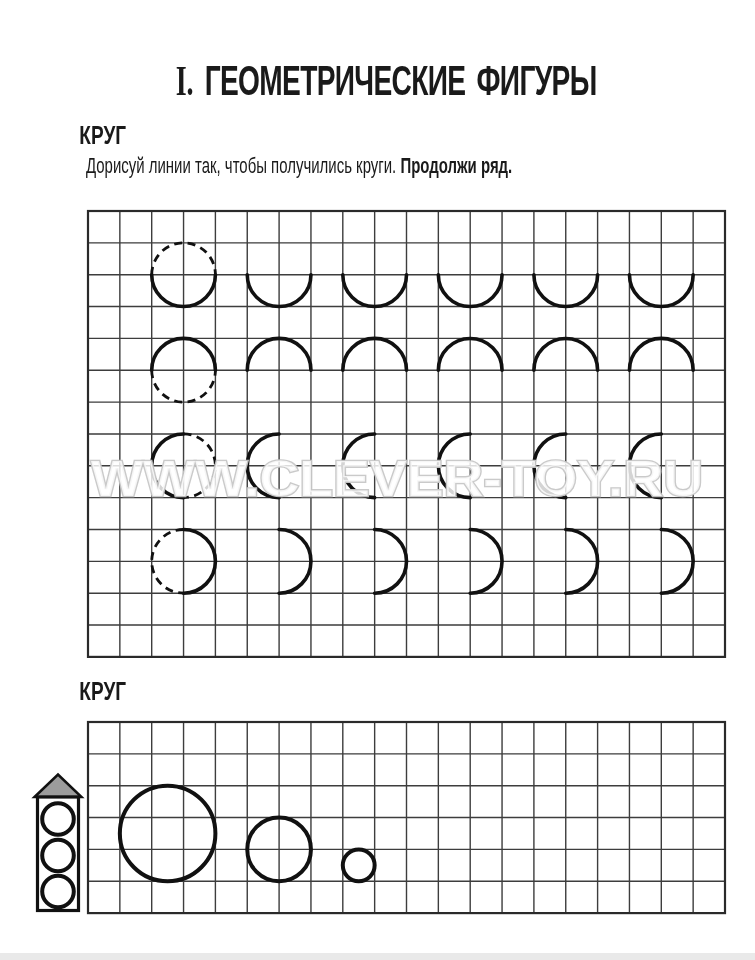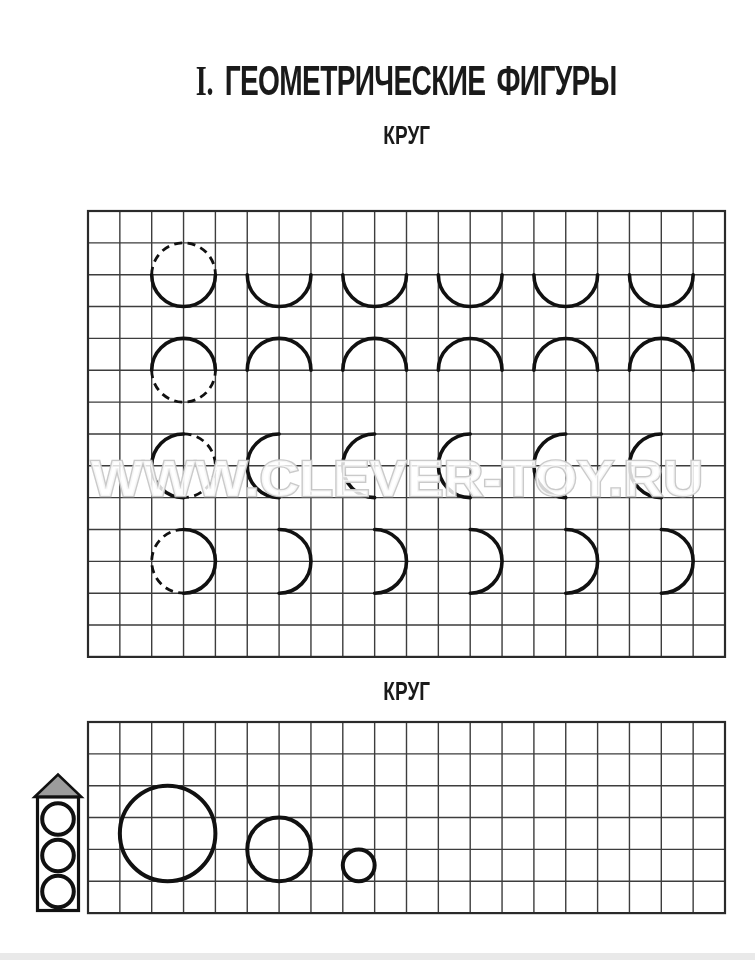--- a/index.html
+++ b/index.html
@@ -1,18 +1,18 @@
 <!DOCTYPE html>
 <html><head>
 <meta charset="utf-8">
 <style>
   html,body{margin:0;padding:0;background:#ffffff;}
   .page{position:relative;width:755px;height:960px;background:#ffffff;overflow:hidden;
         font-family:"Liberation Sans", sans-serif;color:#1a1a1a;}
-  .center-row{position:absolute;left:88px;width:637px;display:flex;justify-content:center;}
+  .center-row{position:absolute;left:72px;width:637px;display:flex;justify-content:flex-start;}
   .title-row{top:60px;}
   .title{font-weight:bold;font-size:42px;line-height:1;white-space:pre;letter-spacing:-1px;
          word-spacing:6px;transform:scaleX(0.67);transform-origin:center top;display:inline-block;}
   .title .rnum{font-family:"Liberation Serif", serif;font-weight:bold;letter-spacing:0;}
   .krug{font-weight:bold;font-size:25px;line-height:1;transform:scaleX(0.76);transform-origin:center top;
         display:inline-block;}
   .krug1-row{top:123px;}
   .krug2-row{top:679px;}
   .instr-row{position:absolute;left:86px;top:153px;width:660px;}
   .instr{font-size:22px;line-height:1.2;white-space:pre;transform:scaleX(0.68);transform-origin:left top;
@@ -71,20 +71,23 @@
     </svg>
 
   <div class="center-row title-row">
     <span class="title"><span class="rnum">I. </span><span>ГЕОМЕТРИЧЕСКИЕ ФИГУРЫ</span></span>
   </div>
 
   <div class="center-row krug1-row">
     <span class="krug">КРУГ</span>
   </div>
 
+  <div class="instr-row">
+    <span class="instr"><span>Дорисуй линии так, чтобы получились круги. </span><b>Продолжи ряд.</b></span>
+  </div>
 
   <div class="center-row krug2-row">
     <span class="krug">КРУГ</span>
   </div>
 
   <div class="bottom-bar" id="bottomBar" style="background: rgb(233, 233, 233);"></div>
 
 </div>
 
 </body></html>

